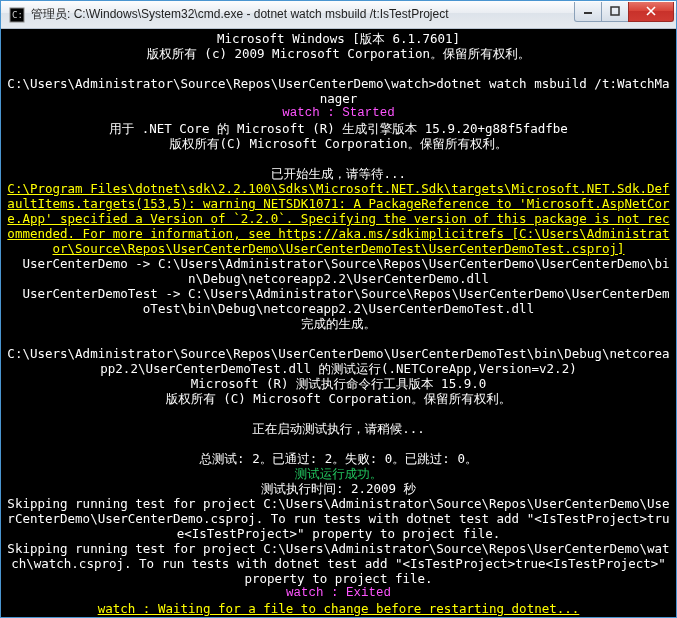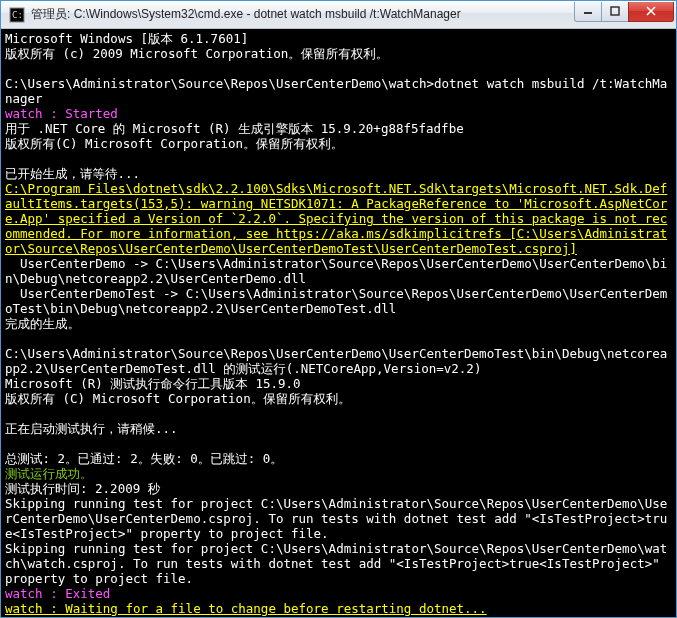--- a/index.html
+++ b/index.html
@@ -6,38 +6,38 @@
   html, body { width: 677px; height: 618px; overflow: hidden; font-family: "Segoe UI", Tahoma, sans-serif; }
   .window { width: 677px; height: 618px; background: #000; border: 1px solid #4a95d0; display: flex; flex-direction: column; }
   .titlebar { height: 28px; background: linear-gradient(to bottom, #fdfdfe 0%, #e9edf2 45%, #dde3ea 46%, #e6eaef 100%); display: flex; align-items: center; border-bottom: 1px solid #b7c2cf; }
   .titlebar .icon-slot { width: 20px; height: 20px; margin: 0 4px 0 6px; display: flex; align-items: center; justify-content: center; }
   .titlebar .title { flex: 1; font-size: 12px; color: #222; white-space: nowrap; overflow: hidden; }
   .winbtns { display: flex; height: 20px; margin-right: 2px; margin-top:-6px;}
   .winbtn { width: 28px; height: 20px; border: 1px solid #8aa0b8; border-top:none; background: linear-gradient(to bottom,#f3f6fa,#d6dee8); margin-left: -1px; display:flex; align-items:center; justify-content:center; font-size:10px; color:#333;}
   .winbtn.min { border-bottom-left-radius:3px;}
   .winbtn.close { width: 46px; background: linear-gradient(to bottom,#e57368,#d9453a 45%,#c8312a 46%,#cf3a32); border-color:#9c2a25; color:#fff; border-bottom-right-radius:3px;}
   .winbtn svg { display:block; }
-  .console { flex:1; background:#000; color:#c0c0c0; font-family: "NSimSun","SimSun","Consolas",monospace; font-size:12.5px; line-height:15px; padding:2px 4px; white-space:pre-wrap; word-break:break-all; overflow:hidden;}
+  .console { flex:1; background:#000; color:#c0c0c0; font-family: "NSimSun","SimSun","Consolas",monospace; font-size:12.5px; line-height:15px; padding:2px 4px; white-space:pre-wrap; word-break:break-all; overflow:hidden;text-align:center;}
   .cwhite { color:#ffffff; }
   .cyellow { color:#ffff00;text-decoration:underline; }
-  .cgreen { color:#84cc16; }
-  .cmagenta { color:#ff55ff; }
+  .cgreen { color:#22c55e; }
+  .cmagenta { color:#ff55ff;font-family:Liberation Mono, monospace; }
 </style>
 </head>
 <body>
 
 <div class="window">
   <div class="titlebar">
     <div class="icon-slot">
       <svg width="16" height="16" viewBox="0 0 16 16">
         <rect x="1" y="1" width="14" height="14" fill="#000" stroke="#888"></rect>
         <text x="3" y="11" font-size="9" fill="#ccc" font-family="monospace">C:</text>
       </svg>
     </div>
-    <div class="title">管理员: C:\Windows\System32\cmd.exe - dotnet  watch msbuild /t:WatchManager</div>
+    <div class="title">管理员: C:\Windows\System32\cmd.exe - dotnet  watch msbuild /t:IsTestProject</div>
     <div class="winbtns">
       <div class="winbtn min">
         <svg width="10" height="10">
             <rect x="1" y="6" width="8" height="2" fill="#333"></rect>
           </svg>
       </div>
       <div class="winbtn max">
         <svg width="10" height="10">
             <rect x="1" y="1" width="8" height="8" fill="none" stroke="#333" stroke-width="1.5"></rect>
           </svg>

